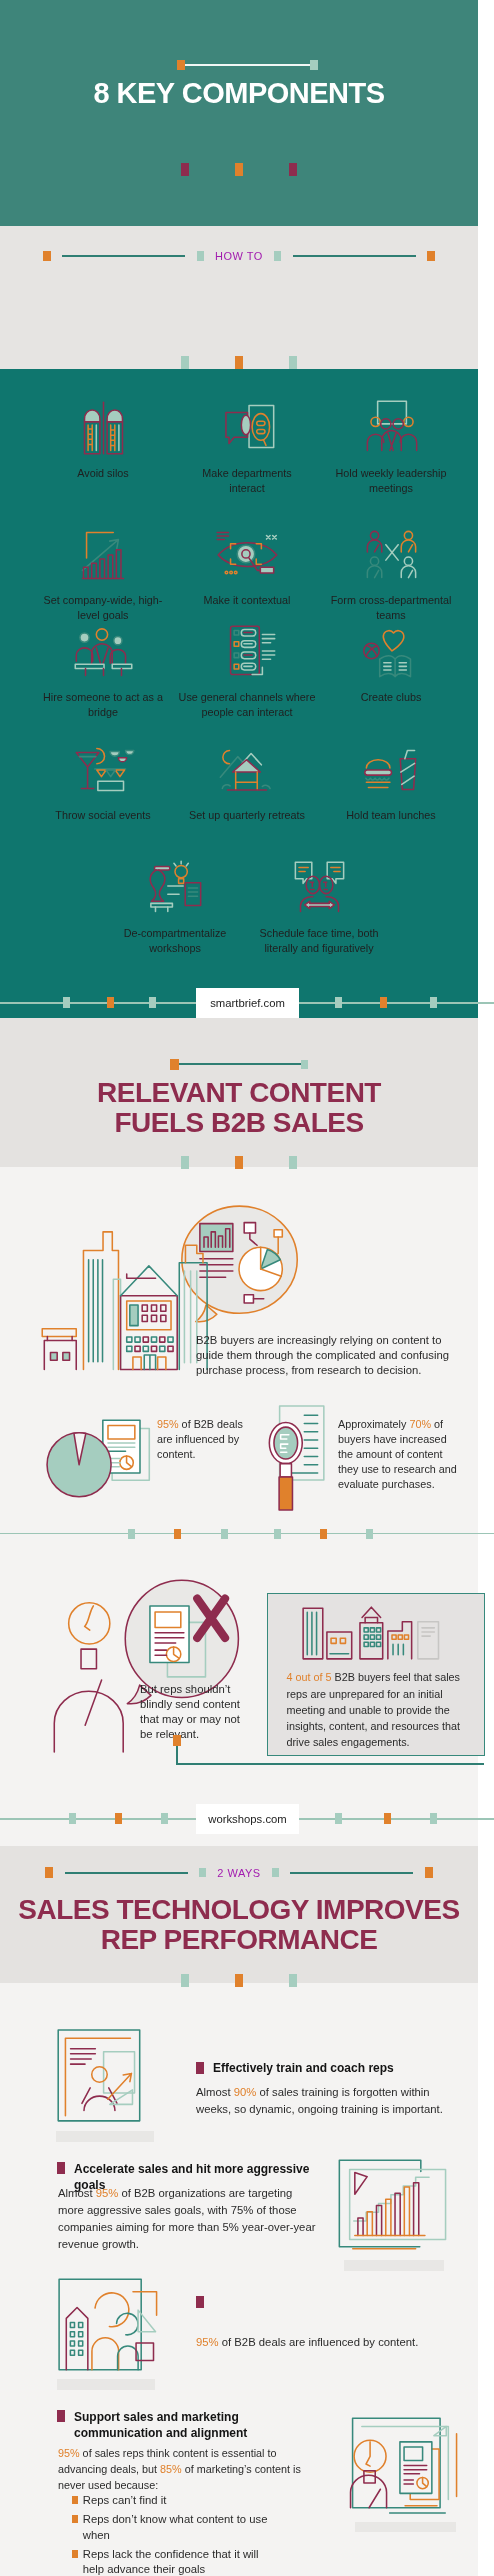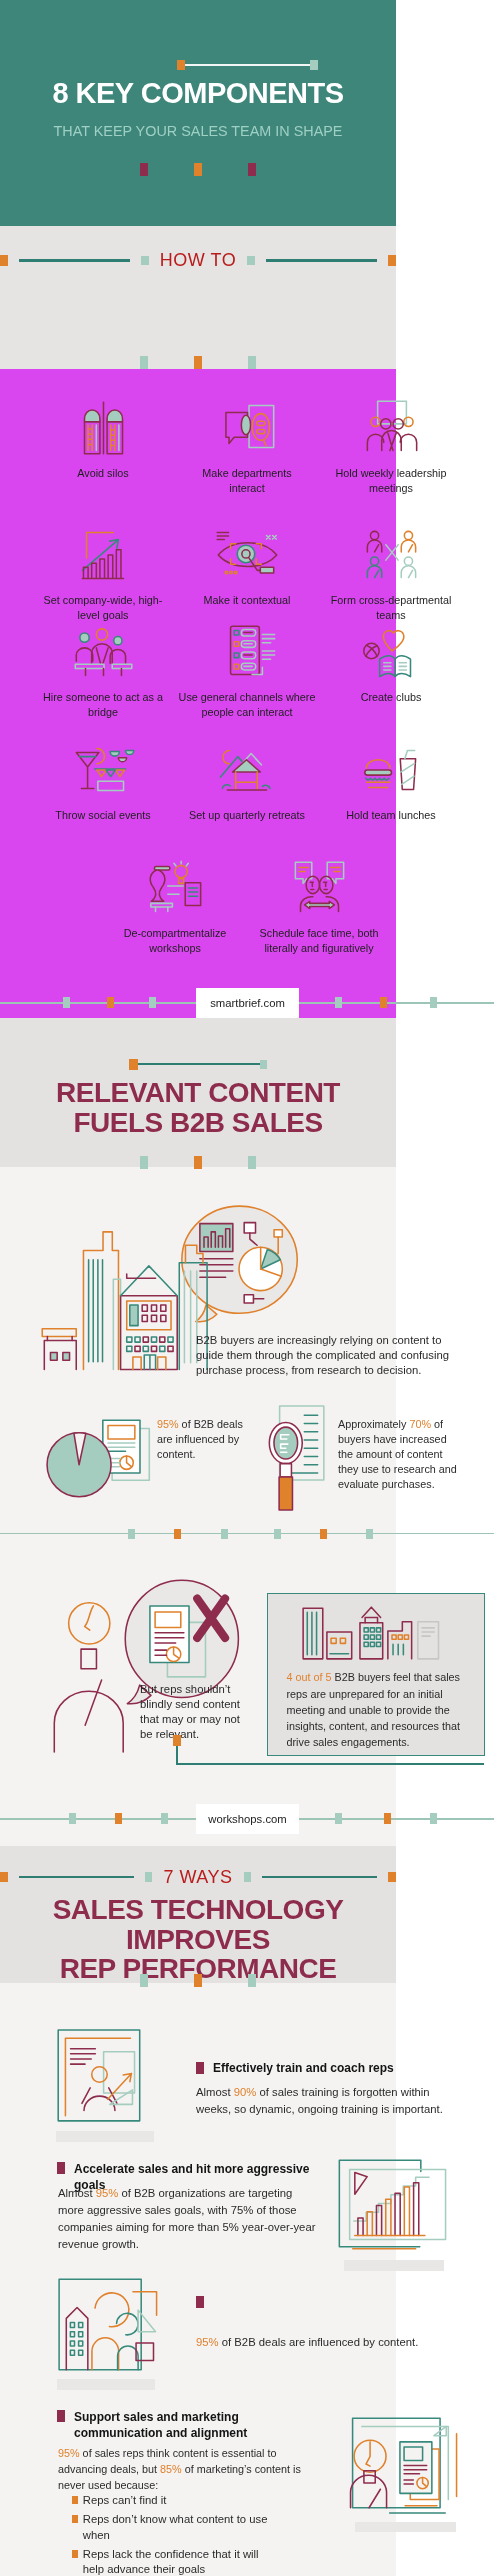--- a/index.html
+++ b/index.html
@@ -1,38 +1,38 @@
 <!DOCTYPE html>
 <html style="font-size:8.2px"><head>
 <meta charset="utf-8">
 <style>
   html,body{margin:0;padding:0;background:#fff}
   body{width:495px;font-family:"Liberation Sans",sans-serif;color:#2b2b2b}
   .page{position:relative;width:495px;height:2957px;overflow:hidden}
-  .band{position:relative;width:396px;overflow:visible}
+  .band{position:relative;width:478px;overflow:visible}
   .abs{position:absolute}
   
   .q{position:absolute;display:block}
   .q-or{background:#e0812c}.q-lt{background:#a5cdbf}.q-mr{background:#8e2c4e}
   
   svg .s{fill:none;stroke-width:3;stroke-linecap:round;stroke-linejoin:round}
   svg .sm{stroke:#8e2c4e}svg .so{stroke:#e0812c}svg .st{stroke:#37897c}
   svg .sl{stroke:#a5cdbf}svg .sw{stroke:#fff}svg .sg{stroke:#c7c6c4}
   svg .fl{fill:#a5cdbf}svg .fg{fill:#e9e8e6}svg .fw{fill:#fff}svg .fo{fill:#e0812c}svg .fbg{fill:#f4f3f2}
   
   .hero{height:226px;background:#3e857a}
   .hero-rule{left:177px;top:60px;width:141px;display:flex;align-items:center}
   .hero-rule .bar{flex:1;height:1.5px;background:#f2f7f5}
   .hero-title{width:100%;top:77px;text-align:center;font-size:29px;font-weight:700;color:#fff;letter-spacing:-0.5px}
   .hero-sub{width:100%;top:123px;text-align:center;font-size:14.4px;color:#9fd0c4;letter-spacing:0}
   
   .band-a{background:#e6e4e2}.band-b{background:#e4e2e0}
-  .light-a{background:#d946ef}.light-b{background:#f4f3f2}
+  .light-a{background:#0f766e}.light-b{background:#f4f3f2}
   .kicker-row{width:100%;display:flex;align-items:center;justify-content:center;gap:11.3px}
-  .kicker{font-size:18px;color:#b91c1c;letter-spacing:0.5px;white-space:nowrap}
+  .kicker{font-size:11px;color:#a21caf;letter-spacing:0.5px;white-space:nowrap}
   .krule{width:123px;height:2.1px;background:#2f7e73}
   .ksq{width:8.2px;height:10.8px}.ksq2{width:7.2px;height:9.3px}
   .ksq,.ksq2{display:block;flex:none}
   .sec-title{width:100%;text-align:center;font-weight:700;color:#8e2c4e;letter-spacing:-0.5px;line-height:1.06}
   .t50{font-size:26px}.t46{font-size:28px}
   .trio{left:0;width:100%;display:flex;justify-content:center;gap:46px}
   .trio span{width:7.7px;height:13.4px;display:block}
   
   .grid-row{left:31px;width:433px;display:flex}
   .cell{width:144px;text-align:center}
@@ -67,21 +67,20 @@
 
 <div class="page">
 
   <div class="band hero">
     <div class="abs hero-rule">
       <span class="q-or" style="width:7.7px;height:9.8px"></span>
       <span class="bar"></span>
       <span class="q-lt" style="width:7.7px;height:9.8px"></span>
     </div>
     <div class="abs hero-title">8 KEY COMPONENTS</div>
-    <div class="abs hero-sub">THAT KEEP YOUR SALES TEAM IN SHAPE</div>
     <div class="abs trio" style="top:163px;width:100%">
       <span class="q-mr"></span>
       <span class="q-or"></span>
       <span class="q-mr"></span>
     </div>
   </div>
 
   <div class="band band-a" style="height:143px;z-index:2">
     <div class="abs kicker-row" style="top:24px">
       <span class="ksq q-or"></span>
@@ -533,21 +532,21 @@
       <span class="q dq q-lt" style="left:430px"></span>
       <div class="srcbox">workshops.com</div>
     </div>
   </div>
 
   <div class="band band-b" style="height:137px;z-index:2">
     <div class="abs kicker-row" style="top:20.6px">
       <span class="ksq q-or"></span>
       <span class="krule"></span>
       <span class="ksq2 q-lt"></span>
-      <span class="kicker">7 WAYS</span>
+      <span class="kicker">2 WAYS</span>
       <span class="ksq2 q-lt"></span>
       <span class="krule"></span>
       <span class="ksq q-or"></span>
     </div>
     <div class="abs sec-title t46" style="top:49px">
       <div>SALES TECHNOLOGY IMPROVES</div>
       <div>REP PERFORMANCE</div>
     </div>
     <div class="abs trio" style="top:128px">
       <span class="q-lt"></span>

